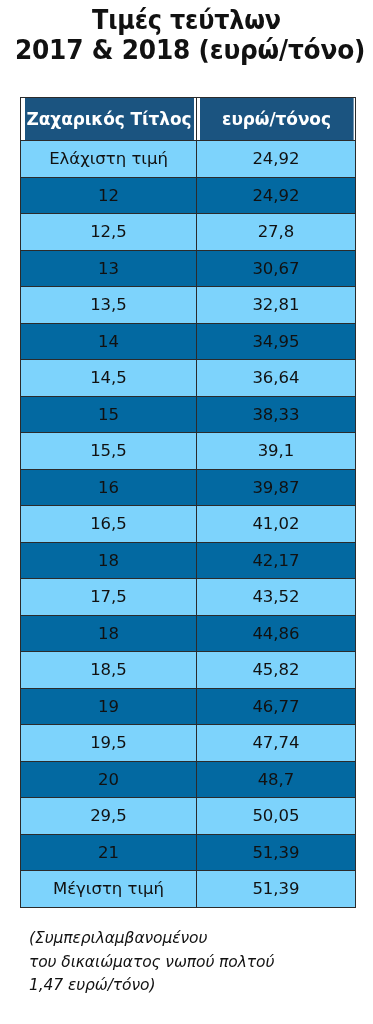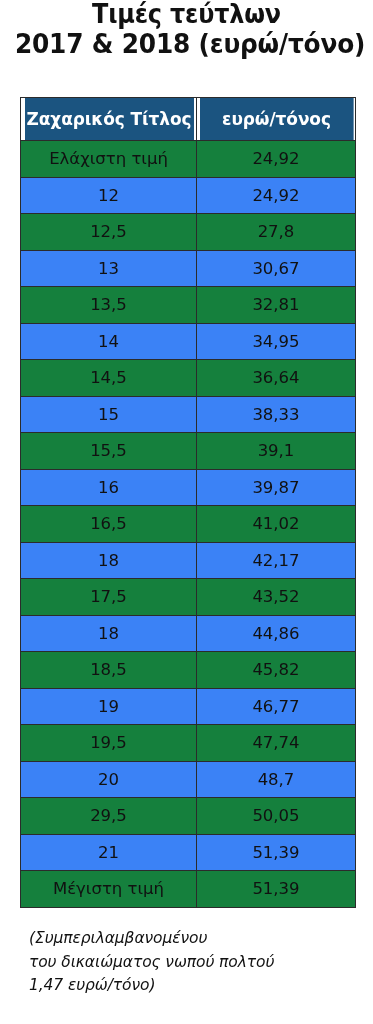--- a/index.html
+++ b/index.html
@@ -13,20 +13,21 @@
     font-family: "DejaVu Sans", sans-serif;
     color: #000000;
     overflow: hidden;
     position: relative;
   }
 
   
   .title-block {
     width: 373px;
     text-align: center;
+    padding-top: 6px;
   }
   .title-line {
     font-family: "DejaVu Sans", sans-serif;
     font-weight: bold;
     color: #111111;
     letter-spacing: -0.2px;
     line-height: 1.13;
     transform: scaleX(0.92);
     transform-origin: center center;
     white-space: nowrap;
@@ -67,24 +68,24 @@
     letter-spacing: -0.1px;
     transform: scaleX(0.97);
   }
 
   tbody td {
     height: 35.5px;
     font-size: 16.5px;
     font-family: "DejaVu Sans", sans-serif;
     font-weight: normal;
     color: #111111;
-    background: #15803d;
+    background: #7dd3fc;
   }
   tbody tr.shaded td {
-    background: #3b82f6;
+    background: #0369a1;
   }
 
   
   .footnote {
     position: absolute;
     left: 29px;
     top: 927px;
     width: 340px;
     font-family: "DejaVu Sans", sans-serif;
     font-style: italic;

